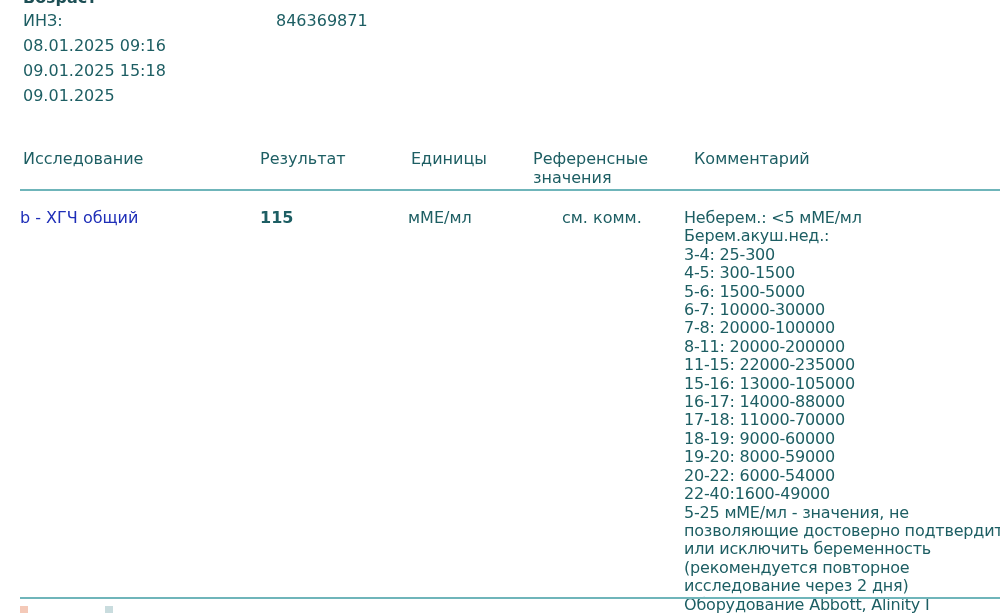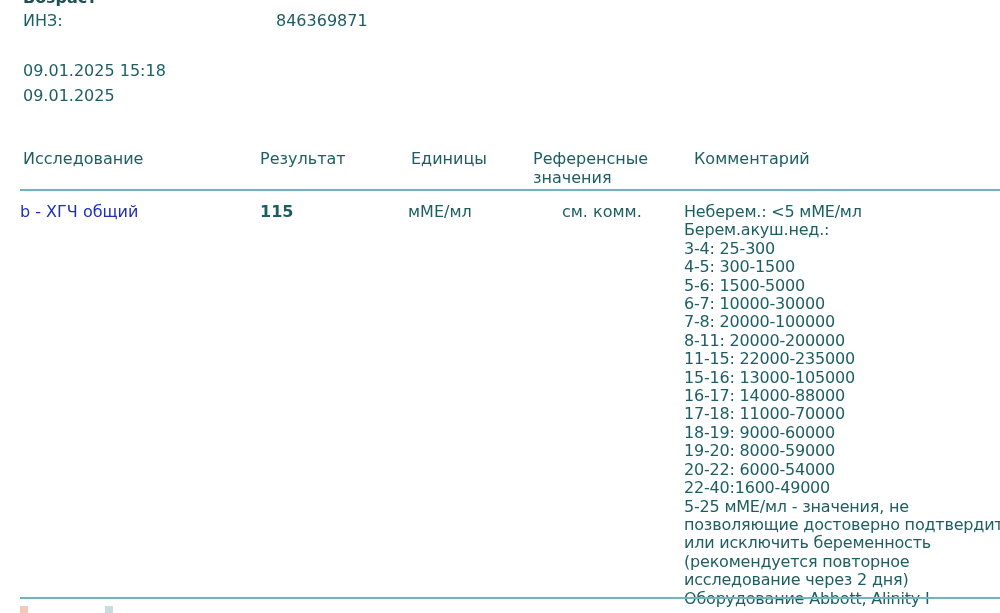--- a/index.html
+++ b/index.html
@@ -8,39 +8,40 @@
     font-family:"DejaVu Sans", sans-serif; color:#1d5e63; position:relative;
   }
   .cut { position:absolute; top:-12px; font-size:16px; font-weight:bold; color:#1d4f55; }
   .info { position:absolute; left:23px; top:8px; }
   .info-row { display:flex; height:25px; align-items:center; font-size:16px; }
   .info-row .lbl { width:253px; }
   .hdr { position:absolute; top:149px; left:0; width:1000px; font-size:16px; }
   .hdr span { position:absolute; top:0; line-height:19px; }
   .hline { position:absolute; left:20px; right:0; height:2px; background:#6fb5ba; }
   .row { position:absolute; top:195px; left:0; width:1000px; font-size:16px; }
-  .row .c { position:absolute; top:8px; line-height:18.4px; }
+  .row .c { position:absolute; top:14px; line-height:18.4px; }
   .test { color:#1f2fb8; left:20px; }
   .res { font-weight:bold; left:260px; }
   .unit { left:408px; }
   .ref { left:530px;margin-left:32px; }
   .comment { left:684px; white-space:pre; font-size:16px; line-height:18.4px; letter-spacing:-0.2px; }
   .footer-frag { position:absolute; top:606px; height:7px; }
 </style>
 </head>
 <body>
 
 <div class="cut" style="left:23px">Возраст</div>
 
 <div class="info">
   <div class="info-row">
     <span class="lbl">ИНЗ:</span>
     <span>846369871</span>
   </div>
   <div class="info-row">
+    <span>08.01.2025 09:16</span>
   </div>
   <div class="info-row">
     <span>09.01.2025 15:18</span>
   </div>
   <div class="info-row">
     <span>09.01.2025</span>
   </div>
 </div>
 
 <div class="hdr">

